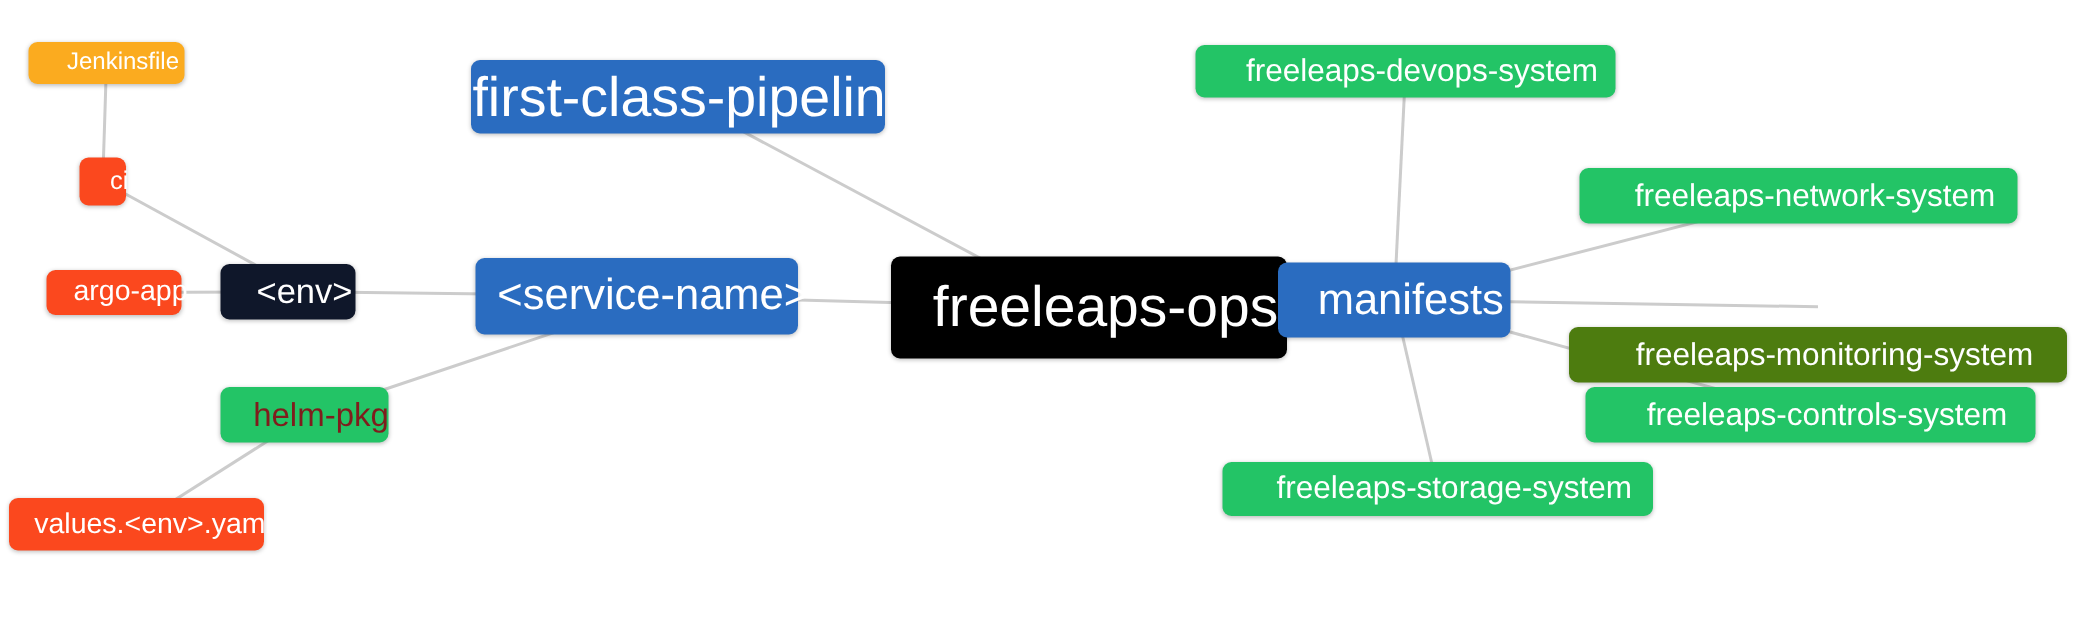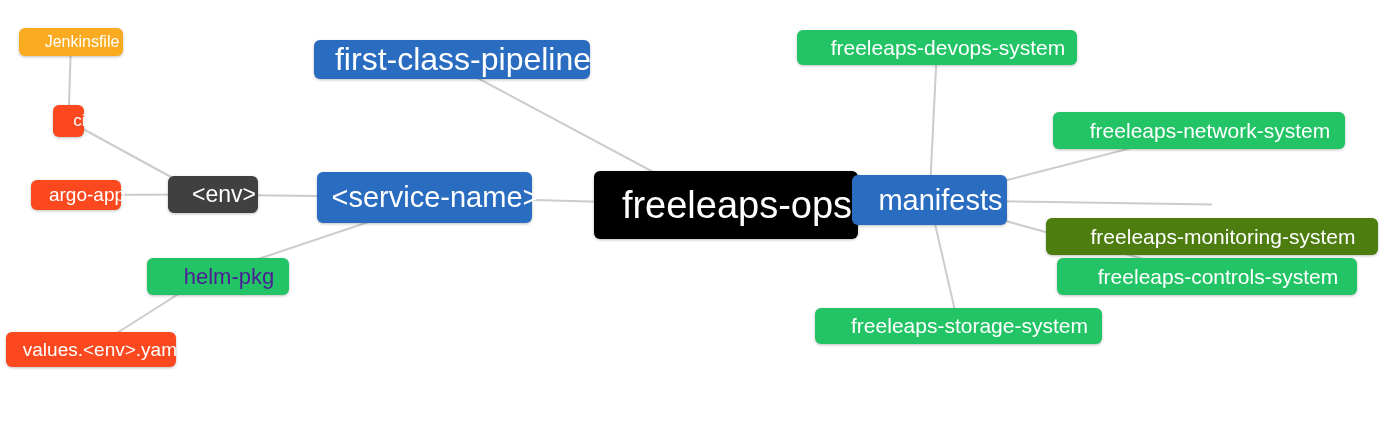--- a/index.html
+++ b/index.html
@@ -51,25 +51,25 @@
       <line x1="203" y1="194.5" x2="76" y2="195" stroke="#cccccc" stroke-width="2"></line>
       <line x1="68.5" y1="121" x2="71" y2="42" stroke="#cccccc" stroke-width="2"></line>
       <line x1="206" y1="276.5" x2="91" y2="349.5" stroke="#cccccc" stroke-width="2"></line>
       <line x1="929.5" y1="200" x2="937" y2="47.5" stroke="#cccccc" stroke-width="2"></line>
       <line x1="929.5" y1="200" x2="1199" y2="130.5" stroke="#cccccc" stroke-width="2"></line>
       <line x1="929.5" y1="200" x2="1212" y2="204.5" stroke="#cccccc" stroke-width="2"></line>
       <line x1="929.5" y1="200" x2="1207" y2="276.5" stroke="#cccccc" stroke-width="2"></line>
       <line x1="929.5" y1="200" x2="958.5" y2="326" stroke="#cccccc" stroke-width="2"></line>
     </svg>
 <div class="node" style="left: 594px; top: 171px; width: 264px; height: 68px; font-size: 38px; background: #000000; color: rgb(255, 255, 255);">freeleaps-ops</div>
-    <div class="node" style="left: 314px; top: 40px; width: 276px; height: 39px; font-size: 32px; background: rgb(42, 108, 192); color: rgb(255, 255, 255);">first-class-pipeline</div>
+    <div class="node" style="left: 314px; top: 40px; width: 276px; height: 49px; font-size: 37px; background: rgb(42, 108, 192); color: rgb(255, 255, 255);">first-class-pipeline</div>
     <div class="node" style="left: 317px; top: 172px; width: 215px; height: 51px; font-size: 29px; background: rgb(42, 108, 192); color: rgb(255, 255, 255);">&lt;service-name&gt;</div>
     <div class="node" style="left: 852px; top: 175px; width: 155px; height: 50px; font-size: 29px; background: rgb(42, 108, 192); color: rgb(255, 255, 255);">manifests</div>
-    <div class="node" style="left: 168px; top: 176px; width: 90px; height: 37px; font-size: 23px; background: #404040; color: rgb(255, 255, 255);">&lt;env&gt;</div>
-    <div class="node" style="left: 147px; top: 258px; width: 142px; height: 37px; font-size: 22px; background: rgb(35, 196, 102); color: #4c1d95;">helm-pkg</div>
+    <div class="node" style="left: 147px; top: 176px; width: 90px; height: 37px; font-size: 23px; background: #0f172a; color: rgb(255, 255, 255);">&lt;env&gt;</div>
+    <div class="node" style="left: 147px; top: 258px; width: 112px; height: 37px; font-size: 22px; background: rgb(35, 196, 102); color: #7f1d1d;">helm-pkg</div>
     <div class="node" style="left: 53px; top: 105px; width: 31px; height: 32px; font-size: 17px; background: rgb(251, 72, 30); color: rgb(255, 255, 255);">ci</div>
     <div class="node" style="left: 31px; top: 180px; width: 90px; height: 30px; font-size: 19px; background: rgb(251, 72, 30); color: rgb(255, 255, 255);">argo-app</div>
     <div class="node" style="left: 19px; top: 28px; width: 104px; height: 28px; font-size: 16px; background: rgb(251, 171, 31); color: rgb(255, 255, 255);">Jenkinsfile</div>
     <div class="node" style="left: 6px; top: 332px; width: 170px; height: 35px; font-size: 19px; background: rgb(251, 72, 30); color: rgb(255, 255, 255);">values.&lt;env&gt;.yaml</div>
     <div class="node" style="left: 797px; top: 30px; width: 280px; height: 35px; font-size: 21px; background: rgb(35, 196, 102); color: rgb(255, 255, 255);">freeleaps-devops-system</div>
     <div class="node" style="left: 1053px; top: 112px; width: 292px; height: 37px; font-size: 21px; background: rgb(35, 196, 102); color: rgb(255, 255, 255);">freeleaps-network-system</div>
     <div class="node" style="left: 1046px; top: 186px; width: 332px; height: 37px; font-size: 21px; background: #4d7c0f; color: rgb(255, 255, 255); margin-top: 32px;">freeleaps-monitoring-system</div>
     <div class="node" style="left: 1057px; top: 258px; width: 300px; height: 37px; font-size: 21px; background: rgb(35, 196, 102); color: rgb(255, 255, 255); text-align: right;">freeleaps-controls-system</div>
     <div class="node" style="left: 815px; top: 308px; width: 287px; height: 36px; font-size: 21px; background: rgb(35, 196, 102); color: rgb(255, 255, 255);">freeleaps-storage-system</div>
   </div>

